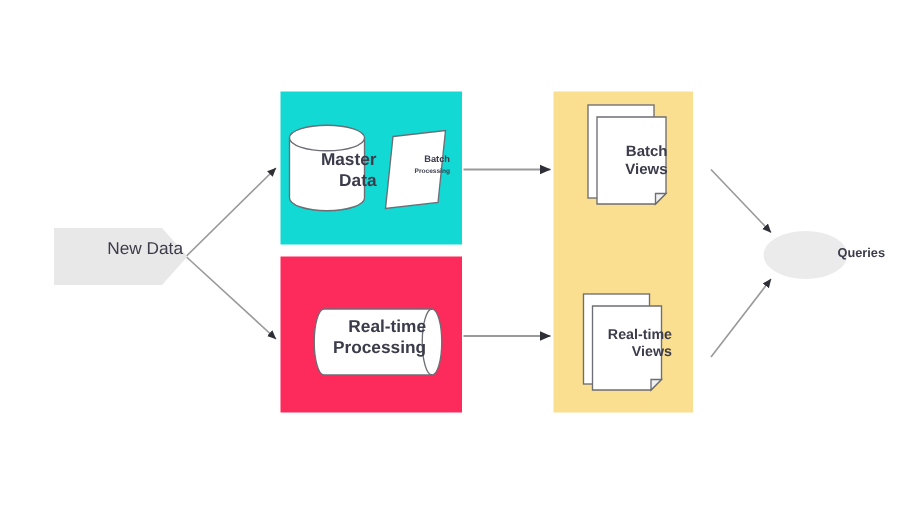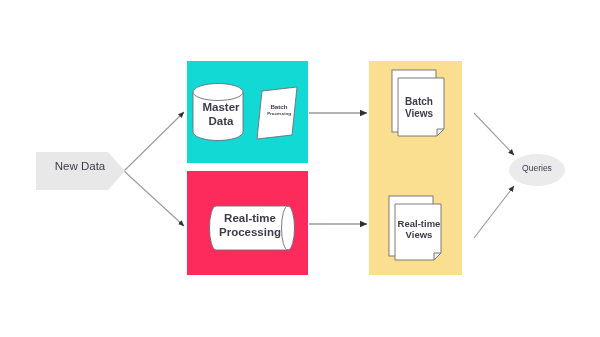--- a/index.html
+++ b/index.html
@@ -26,21 +26,21 @@
   .svg-layer {
     position: absolute;
     left: 0; top: 0;
     width: 600px;
     height: 337px;
   }
 
   
   .lbl {
     position: absolute;
-    text-align: center;
+    text-align: right;
     line-height: 1.18;
     white-space: pre-line;
     color: #3b3b4a;
     pointer-events: none;
   }
 
   .lbl-newdata {
     left: 38px; top: 160px;
     width: 84px;
     font-size: 11.5px;
@@ -82,24 +82,24 @@
   }
 
   .lbl-rtviews {
     left: 390px; top: 218px;
     width: 58px;
     font-size: 9.5px;
     font-weight: bold;
   }
 
   .lbl-queries {
-    left: 508px; top: 163px;
+    left: 532px; top: 163px;
     width: 58px;
     font-size: 8.5px;
-    font-weight: normal;
+    font-weight: bold;
   }
 </style>
 </head>
 <body>
 
 <div id="diagram-canvas">
 
   <svg class="svg-layer" viewBox="0 0 600 337" xmlns="http://www.w3.org/2000/svg">
     <defs>
       <marker id="arrowhead" markerWidth="6" markerHeight="6" refX="5.2" refY="3" orient="auto" markerUnits="strokeWidth">

